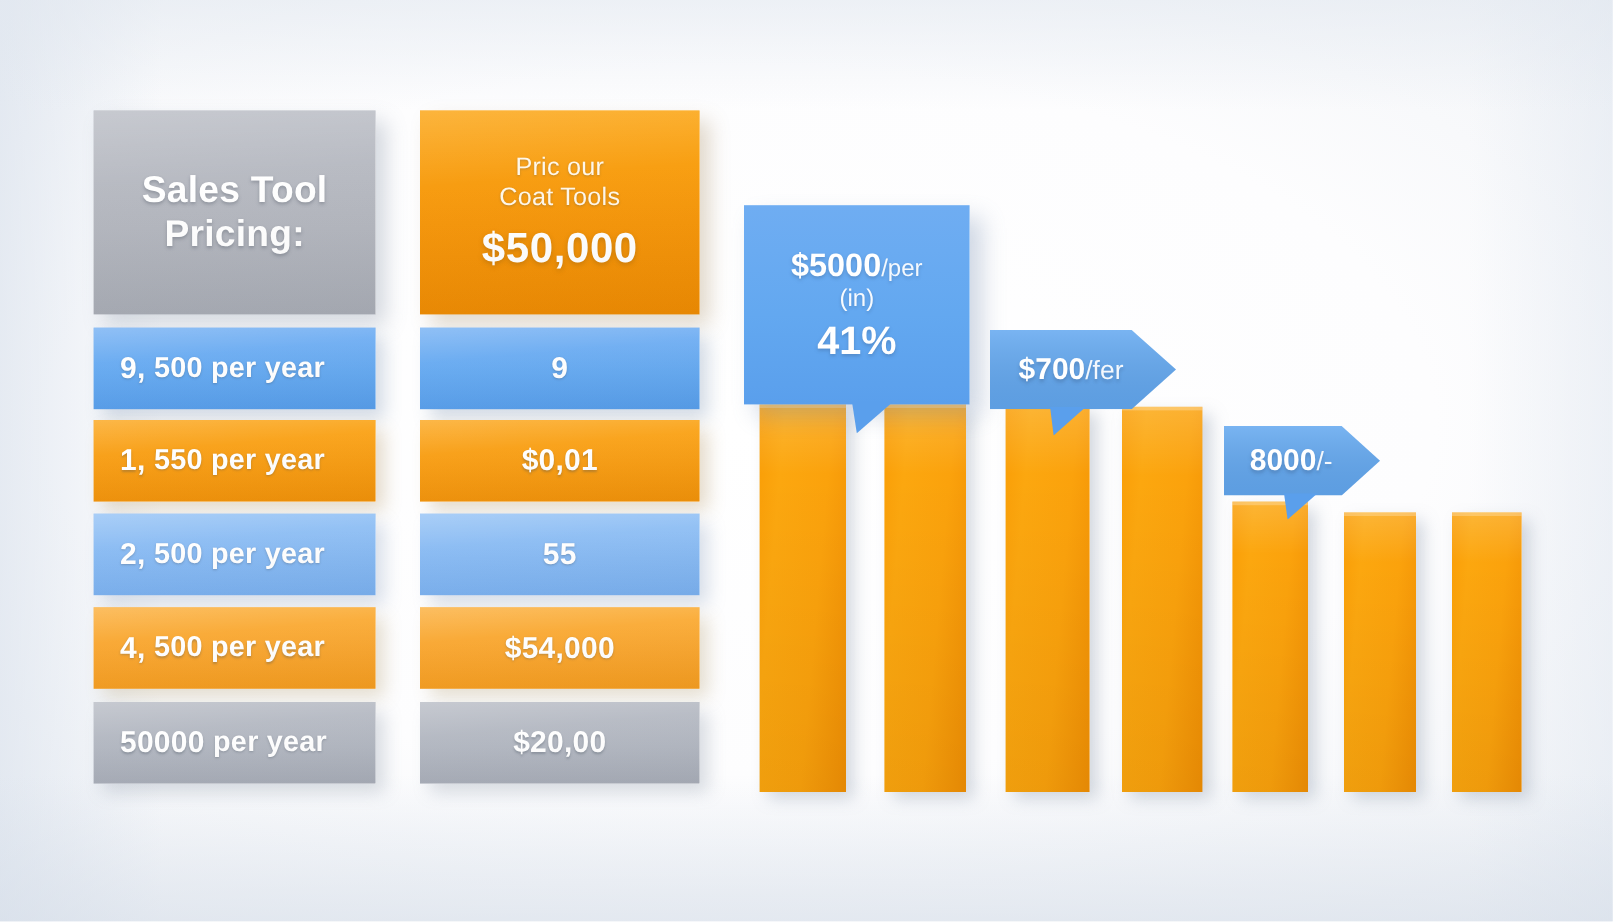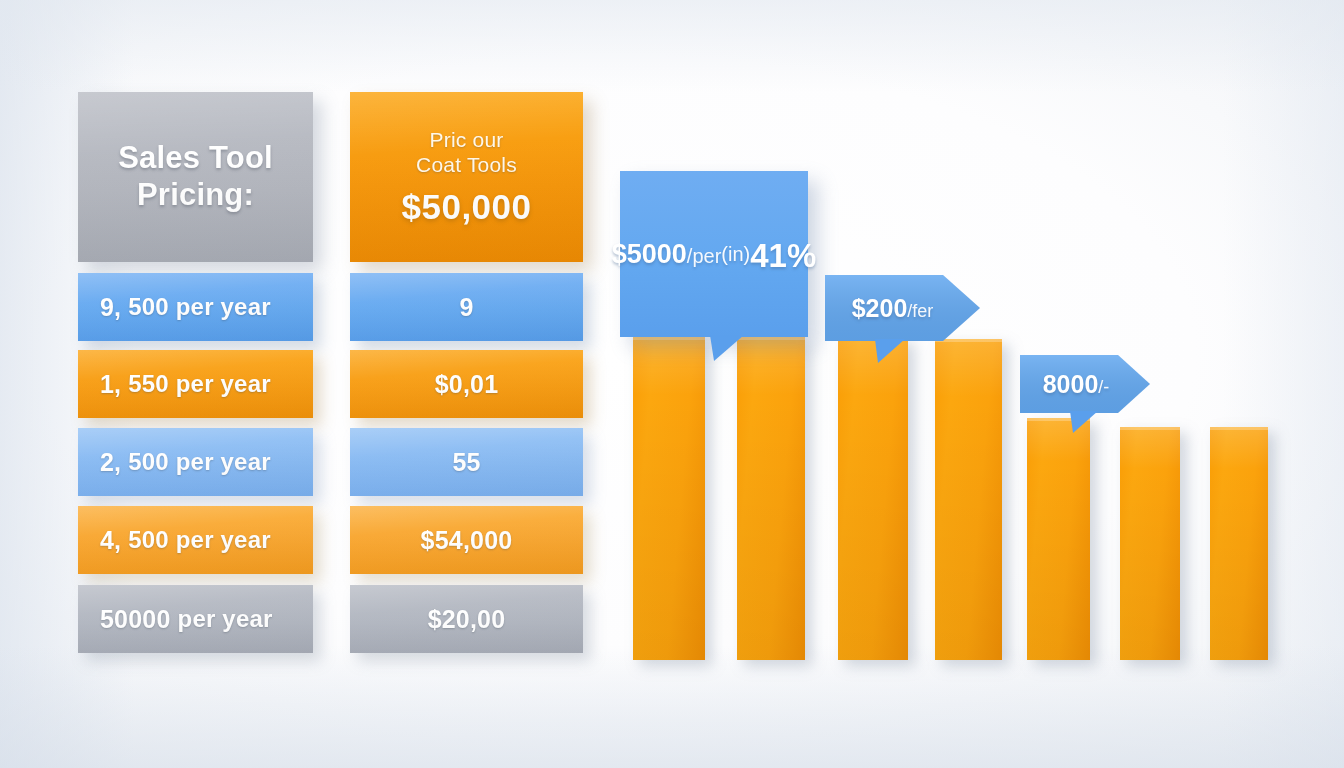--- a/index.html
+++ b/index.html
@@ -156,27 +156,28 @@
     display: flex;
     align-items: center;
     justify-content: center;
     text-align: center;
     text-shadow: 0 2px 3px rgba(60,95,140,.38);
     box-sizing: border-box;
   }
   .callout-box {
     background: linear-gradient(180deg, #6fadf2 0%, #63a8f0 55%, #5a9fec 100%);
     box-shadow: 10px 10px 18px rgba(110,135,170,.32);
+    flex-direction: column;
   }
   .co-line1 { font-size: 27px; font-weight: bold; }
   .co-line1 .unit { font-size: 20px; font-weight: 500; opacity: .93; }
   .co-line2 { font-size: 20px; font-weight: 500; opacity: .95; margin-top: 1px; }
   .co-line3 { font-size: 33px; font-weight: bold; margin-top: 4px; }
   .co-s { font-size: 25px; font-weight: bold; }
-  .co-s .unit { font-size: 18px; font-weight: 500; opacity: .93; }
+  .co-s .unit { font-size: 22px; font-weight: 500; opacity: .93; }
 </style>
 </head>
 <body>
 
 <div id="stage">
 
   <div id="table-panel">
 
     <div class="trow" id="hdr">
       <div class="cell cell-a">
@@ -283,21 +284,21 @@
       <polygon points="0,0 118,0 155,33 118,66 0,66" fill="url(#g2)"></polygon>
       <defs>
         <linearGradient id="g2" x1="0" y1="0" x2="0" y2="1">
           <stop offset="0" stop-color="#ffffff" stop-opacity=".14"></stop>
           <stop offset="1" stop-color="#000000" stop-opacity=".06"></stop>
         </linearGradient>
       </defs>
     </svg>
     <div class="callout" style="left:225px; top:195px; width:135px; height:66px;">
       <span class="co-s">
-        <span>$200</span><span class="unit">/fer</span>
+        <span>$700</span><span class="unit">/fer</span>
       </span>
     </div>
 
     <svg style="position:absolute; left:275px; top:259px; width:30px; height:24px;" viewBox="0 0 30 24">
       <polygon points="0,0 30,0 3,24" fill="#5a9fec"></polygon>
     </svg>
 
     <svg style="position:absolute; left:420px; top:275px; width:130px; height:58px;" viewBox="0 0 130 58">
       <polygon points="0,0 98,0 130,29 98,58 0,58" fill="#63a8f0"></polygon>
       <polygon points="0,0 98,0 130,29 98,58 0,58" fill="url(#g3)"></polygon>

